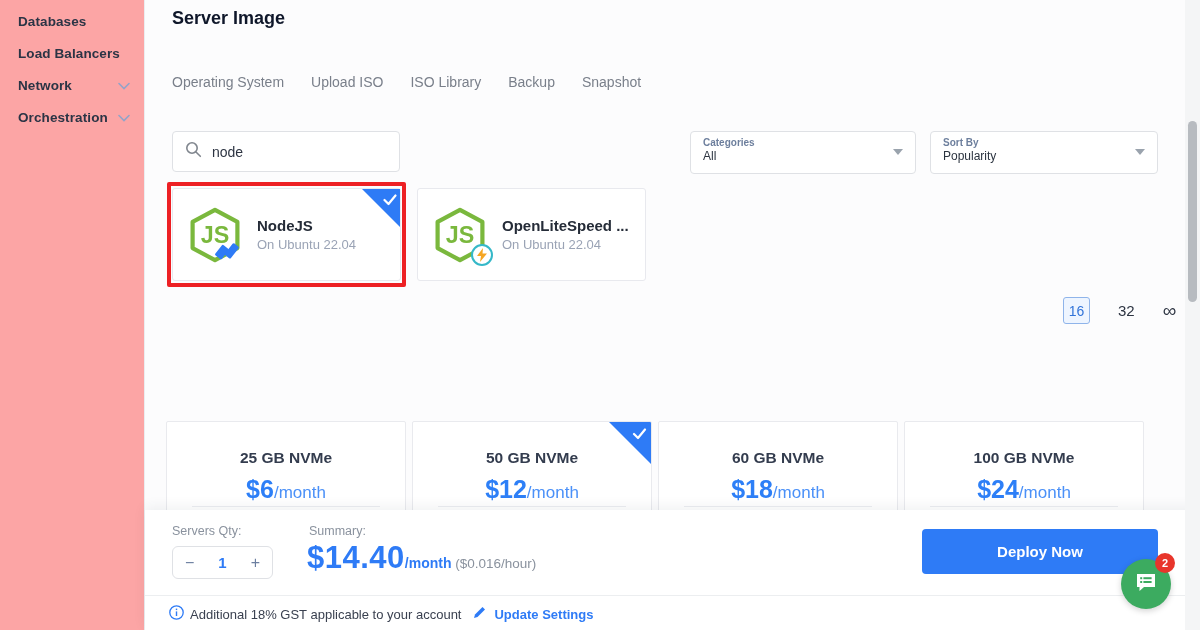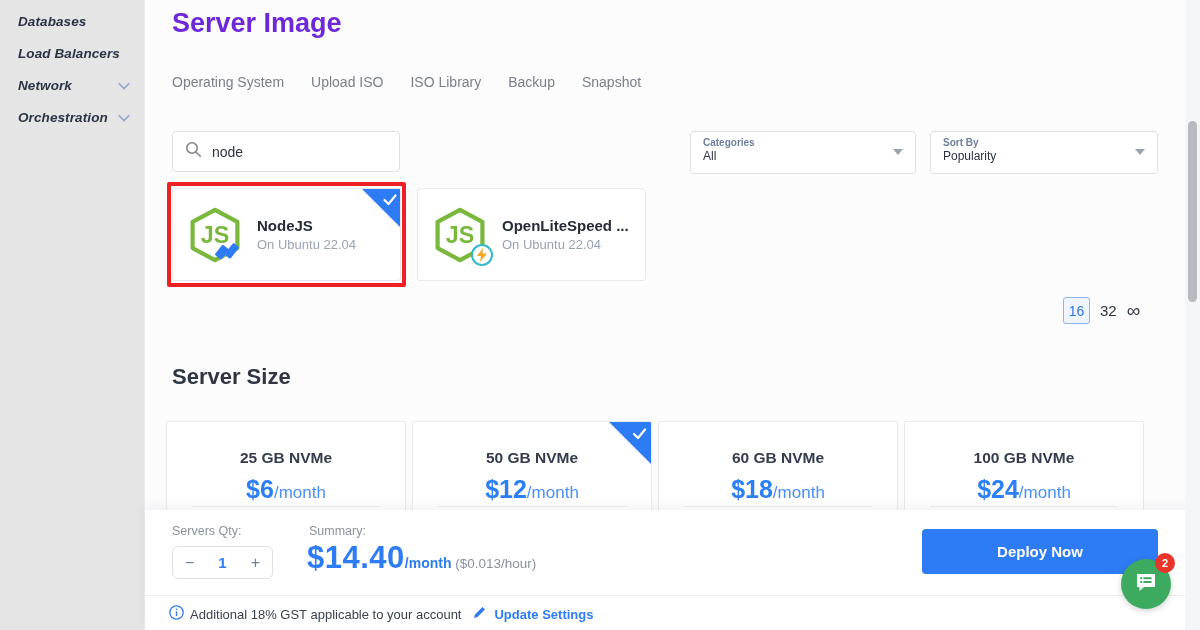--- a/index.html
+++ b/index.html
@@ -1,32 +1,32 @@
 <!DOCTYPE html>
 <html><head>
 <meta charset="utf-8">
 <style>
   * { margin:0; padding:0; box-sizing:border-box; }
   html,body { width:1200px; height:630px; overflow:hidden; background:#fff;
               font-family:"Liberation Sans", sans-serif; color:#2d3442; }
 
   
   .sidebar { position:absolute; left:0; top:0; width:145px; height:630px;
-             background:#e5e5e5; border-right:1px solid #ebedf0; z-index:5;font-style:italic; }
+             background:#fca5a5; border-right:1px solid #ebedf0; z-index:5; }
   .side-item { position:relative; display:flex; align-items:center; height:22px;
                margin:10px 0 10px 18px; font-size:13.5px; font-weight:bold;
                color:#2b3445; cursor:pointer; letter-spacing:.1px; }
   .side-item .chev { position:absolute; right:14px; top:4px; }
 
   
   .main { position:absolute; left:145px; top:0; width:1055px; height:630px;
           background:#fcfcfd; }
 
-  .page-title { position:absolute; left:27px; top:8px; font-size:27px;
-                font-weight:bold; color:#6d28d9; }
+  .page-title { position:absolute; left:27px; top:8px; font-size:18px;
+                font-weight:bold; color:#0f172a; }
   .section-title { position:absolute; left:27px; top:364px; font-size:22px;
                    font-weight:bold; color:#2d3642; }
 
   
   .tabs { position:absolute; left:27px; top:74px; display:flex; gap:27px;
           font-size:14px; }
   .tab { color:#797f8a; padding-bottom:9px; cursor:pointer; position:relative; white-space:nowrap; }
   .tab.active { color:#21335e; font-weight:bold; border-bottom:2px solid #3b82f6; }
   .tab-annotation { position:absolute; left:-10px; right:-10px; top:-14px; bottom:-11px;
                     border:4px solid #ed2024; border-radius:2px; pointer-events:none; }
@@ -60,21 +60,21 @@
   .ribbon { position:absolute; top:0; right:0; width:0; height:0;
             border-top:38px solid #2e7bf6; border-left:38px solid transparent; z-index:2; }
   .ribbon svg { position:absolute; top:-33px; right:3px; }
   .logo-wrap { position:relative; width:56px; height:58px; flex:none; }
   .bolt-badge { position:absolute; right:-5px; bottom:-2px; width:22px; height:22px;
                 border-radius:50%; background:#fff; border:2px solid #35b8c8;
                 display:flex; align-items:center; justify-content:center; }
 
   
   .pagination { position:absolute; left:918px; top:297px; display:flex;
-                align-items:center; gap:10px; font-size:15px; color:#2d3442; }
+                align-items:center; gap:28px; font-size:15px; color:#2d3442; }
   .page-opt { cursor:pointer; }
   .page-opt.selected { width:27px; height:27px; display:flex; align-items:center;
                        justify-content:center; background:#eef5ff;
                        border:1px solid #8fb4ea; border-radius:3px; color:#3274d9;
                        font-size:14px; }
   .page-opt.infinity { font-size:19px; }
 
   
   .plans-row { position:absolute; left:21px; top:421px; display:flex; gap:6px; }
   .plan-card { position:relative; width:240px; height:160px; background:#fff;
@@ -233,21 +233,20 @@
     </div>
 
   </div>
 
   <div class="pagination">
     <div class="page-opt selected">16</div>
     <div class="page-opt">32</div>
     <div class="page-opt infinity">∞</div>
   </div>
 
-  <div class="section-title">Server Size</div>
 
   <div class="plans-row">
 
     <div class="plan-card">
       <div class="storage">25 GB NVMe</div>
       <div class="price-line">
         <span class="amount">$6</span><span class="period">/month</span>
       </div>
       <div class="inner-divider"></div>
     </div>
@@ -285,21 +284,21 @@
 
   <div class="summary-bar">
     <div class="qty-label">Servers Qty:</div>
     <div class="stepper">
       <span class="btn">−</span>
       <span class="qty">1</span>
       <span class="btn">+</span>
     </div>
     <div class="sum-label">Summary:</div>
     <div class="price-line-big">
-      <span class="big">$14.40</span><span class="per">/month</span><span class="hourly"> ($0.013/hour)</span>
+      <span class="big">$14.40</span><span class="per">/month</span><span class="hourly"> ($0.016/hour)</span>
     </div>
     <button class="deploy-btn">Deploy Now</button>
     <div class="bar-divider"></div>
     <div class="gst-row">
       <span>
         <svg width="15" height="15" viewBox="0 0 15 15">
             <circle cx="7.5" cy="7.5" r="6.7" fill="none" stroke="#2e7bf6" stroke-width="1.3"></circle>
             <rect x="6.8" y="6.4" width="1.4" height="4.6" fill="#2e7bf6"></rect>
             <rect x="6.8" y="3.6" width="1.4" height="1.5" fill="#2e7bf6"></rect>
           </svg>

